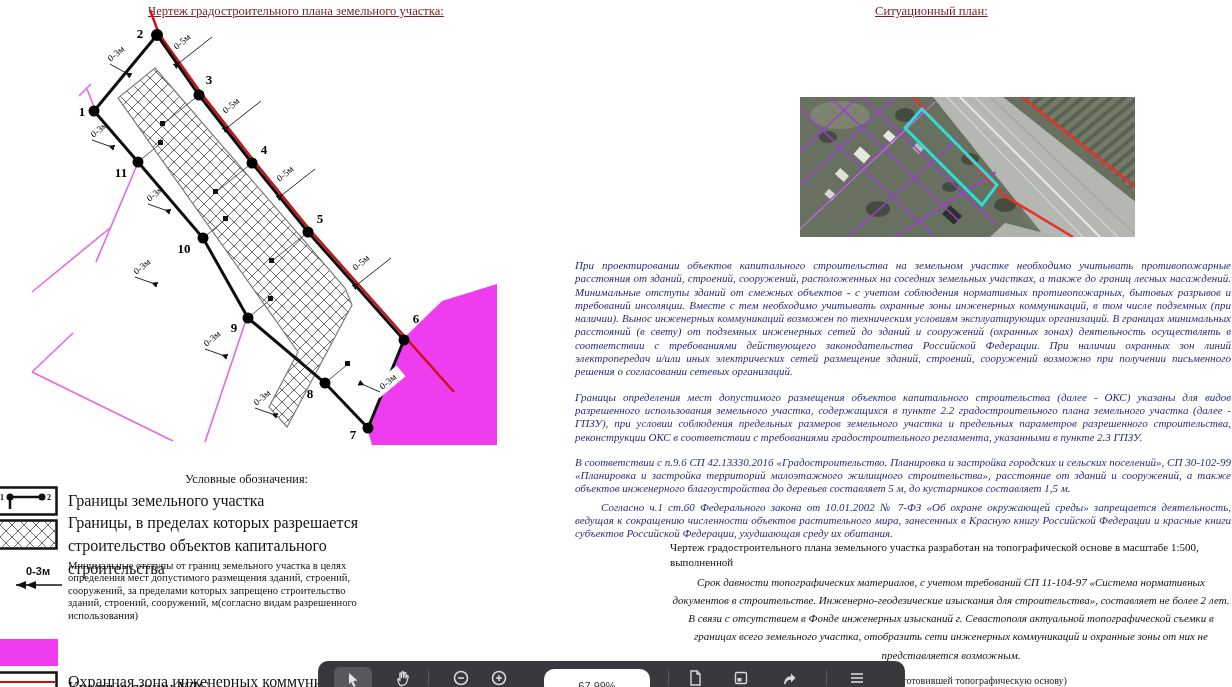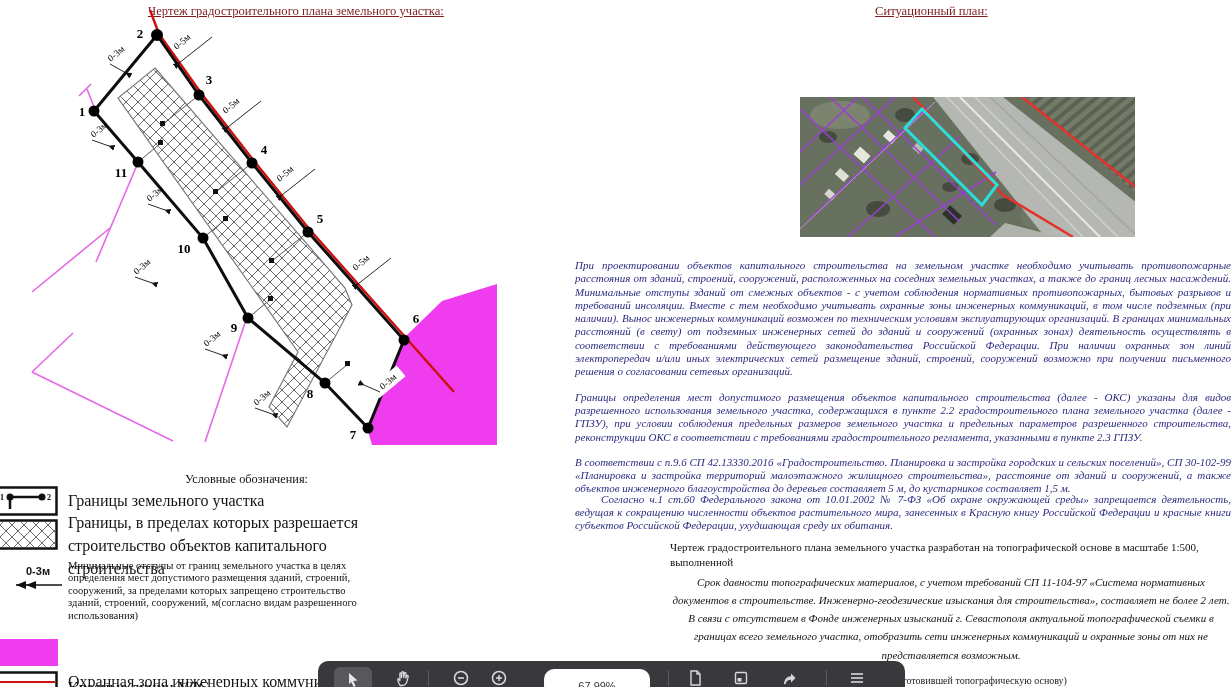--- a/index.html
+++ b/index.html
@@ -256,21 +256,21 @@
   <svg width="64" height="28" viewBox="0 0 64 28">
     <rect x="1.5" y="1.5" width="61" height="25" fill="#fff" stroke="#111" stroke-width="2.5"></rect>
     <line x1="3" y1="11" x2="61" y2="11" stroke="#cc1111" stroke-width="2"></line>
   </svg>
 </div>
 <div class="abs leg-label" style="left:68px;top:676px;width:330px;">Красные линии УДС</div>
 
 <div class="abs notes">
   <p>При проектировании объектов капитального строительства на земельном участке необходимо учитывать противопожарные расстояния от зданий, строений, сооружений, расположенных на соседних земельных участках, а также до границ лесных насаждений. Минимальные отступы зданий от смежных объектов - с учетом соблюдения нормативных противопожарных, бытовых разрывов и требований инсоляции. Вместе с тем необходимо учитывать охранные зоны инженерных коммуникаций, в том числе подземных (при наличии). Вынос инженерных коммуникаций возможен по техническим условиям эксплуатирующих организаций. В границах минимальных расстояний (в свету) от подземных инженерных сетей до зданий и сооружений (охранных зонах) деятельность осуществлять в соответствии с требованиями действующего законодательства Российской Федерации. При наличии охранных зон линий электропередач и/или иных электрических сетей размещение зданий, строений, сооружений возможно при получении письменного решения  о согласовании сетевых организаций.</p>
   <p>Границы определения мест допустимого размещения объектов капитального строительства (далее - ОКС) указаны для видов разрешенного использования земельного участка, содержащихся в пункте 2.2 градостроительного плана земельного участка (далее - ГПЗУ), при условии соблюдения предельных размеров земельного участка и предельных параметров разрешенного строительства, реконструкции ОКС в соответствии с требованиями градостроительного регламента, указанными в пункте 2.3 ГПЗУ.</p>
-  <p style="margin-bottom:0;">В соответствии с  п.9.6 СП 42.13330.2016 «Градостроительство. Планировка и застройка городских и сельских поселений», СП 30-102-99 «Планировка и застройка территорий малоэтажного жилищного строительства», расстояние от зданий и сооружений, а также объектов инженерного благоустройства до деревьев составляет 5 м, до кустарников составляет 1,5 м.</p>
+  <p style="margin-bottom:8px;">В соответствии с  п.9.6 СП 42.13330.2016 «Градостроительство. Планировка и застройка городских и сельских поселений», СП 30-102-99 «Планировка и застройка территорий малоэтажного жилищного строительства», расстояние от зданий и сооружений, а также объектов инженерного благоустройства до деревьев составляет 5 м, до кустарников составляет 1,5 м.</p>
   <p class="indent">Согласно ч.1 ст.60 Федерального закона от 10.01.2002 № 7-ФЗ «Об охране окружающей среды» запрещается деятельность, ведущая к сокращению численности объектов растительного мира, занесенных в Красную книгу Российской Федерации и красные книги субъектов Российской Федерации, ухудшающая среду их обитания.</p>
 </div>
 
 <div class="abs summary">
   <div class="scale">Чертеж градостроительного плана земельного участка разработан на топографической основе в масштабе 1:500, выполненной</div>
   <div class="topo">Срок давности топографических материалов, с учетом требований СП 11-104-97 «Система нормативных документов в строительстве. Инженерно-геодезические изыскания для строительства», составляет не более 2 лет. В связи с отсутствием в Фонде инженерных изысканий г. Севастополя актуальной топографической съемки в границах всего земельного участка, отобразить сети инженерных коммуникаций и охранные зоны от них не представляется возможным.</div>
 </div>
 <div class="abs footnote">ации, подготовившей топографическую основу)</div>
 
 <div class="abs toolbar">

